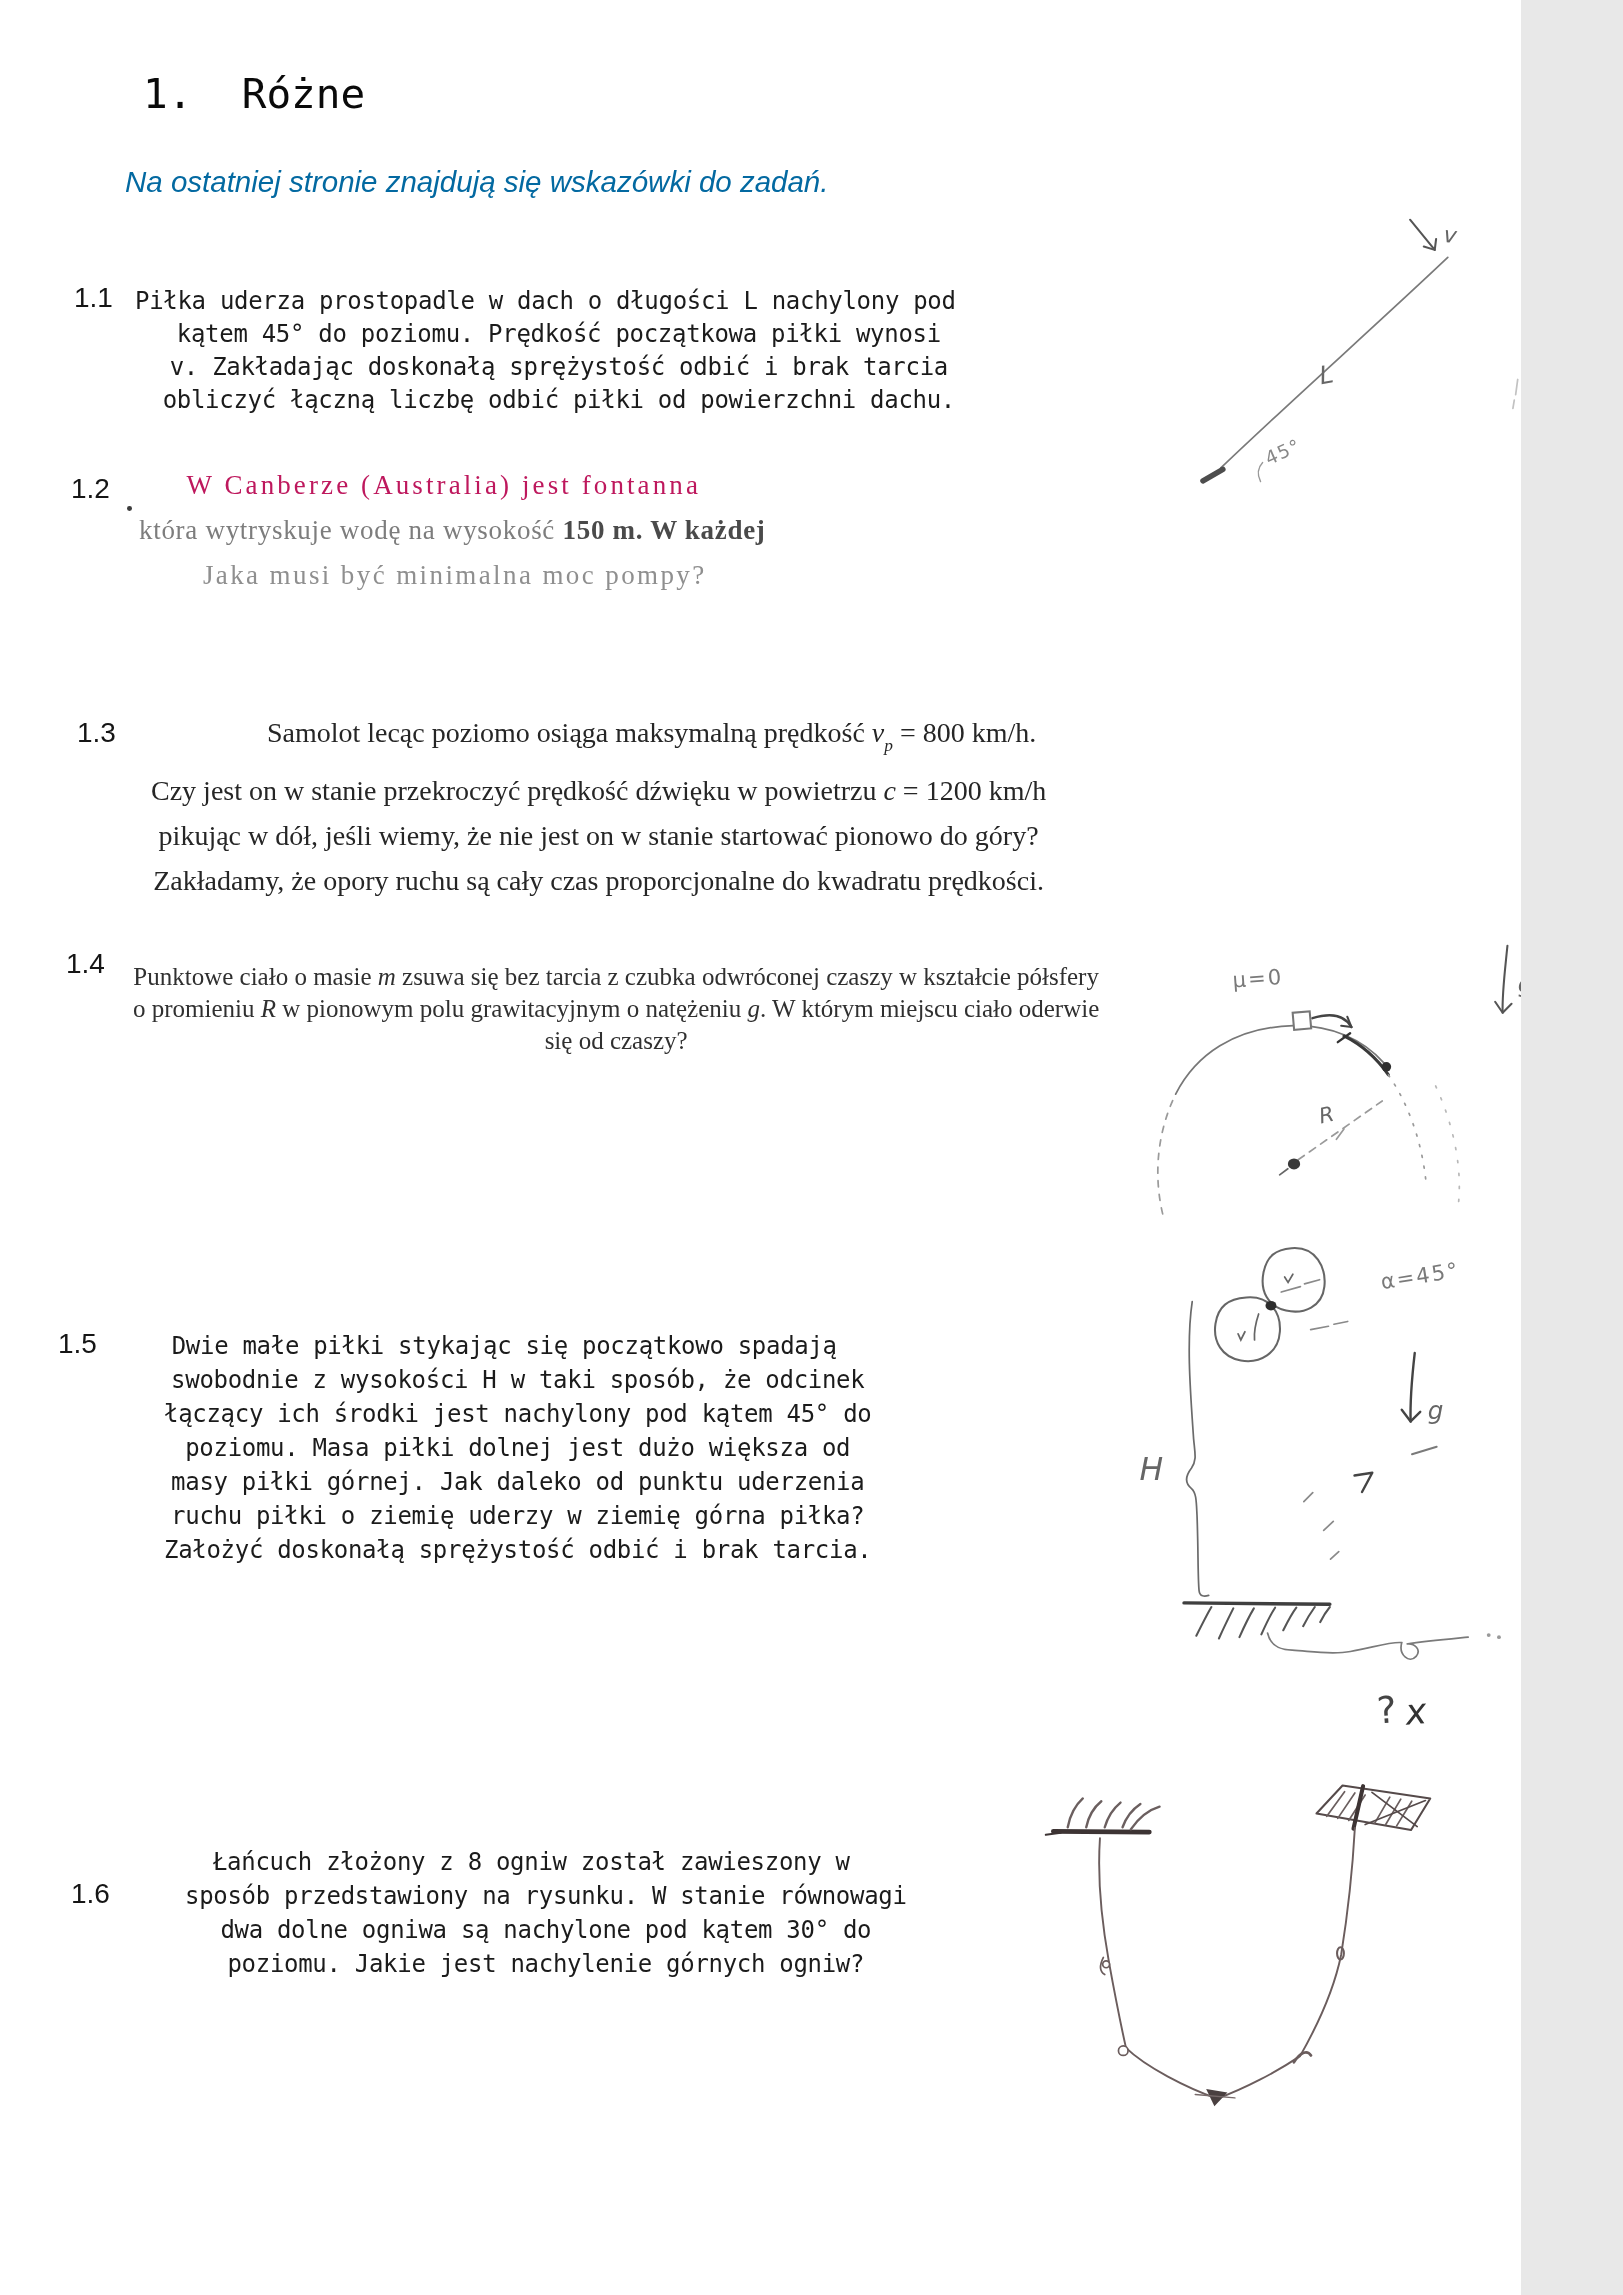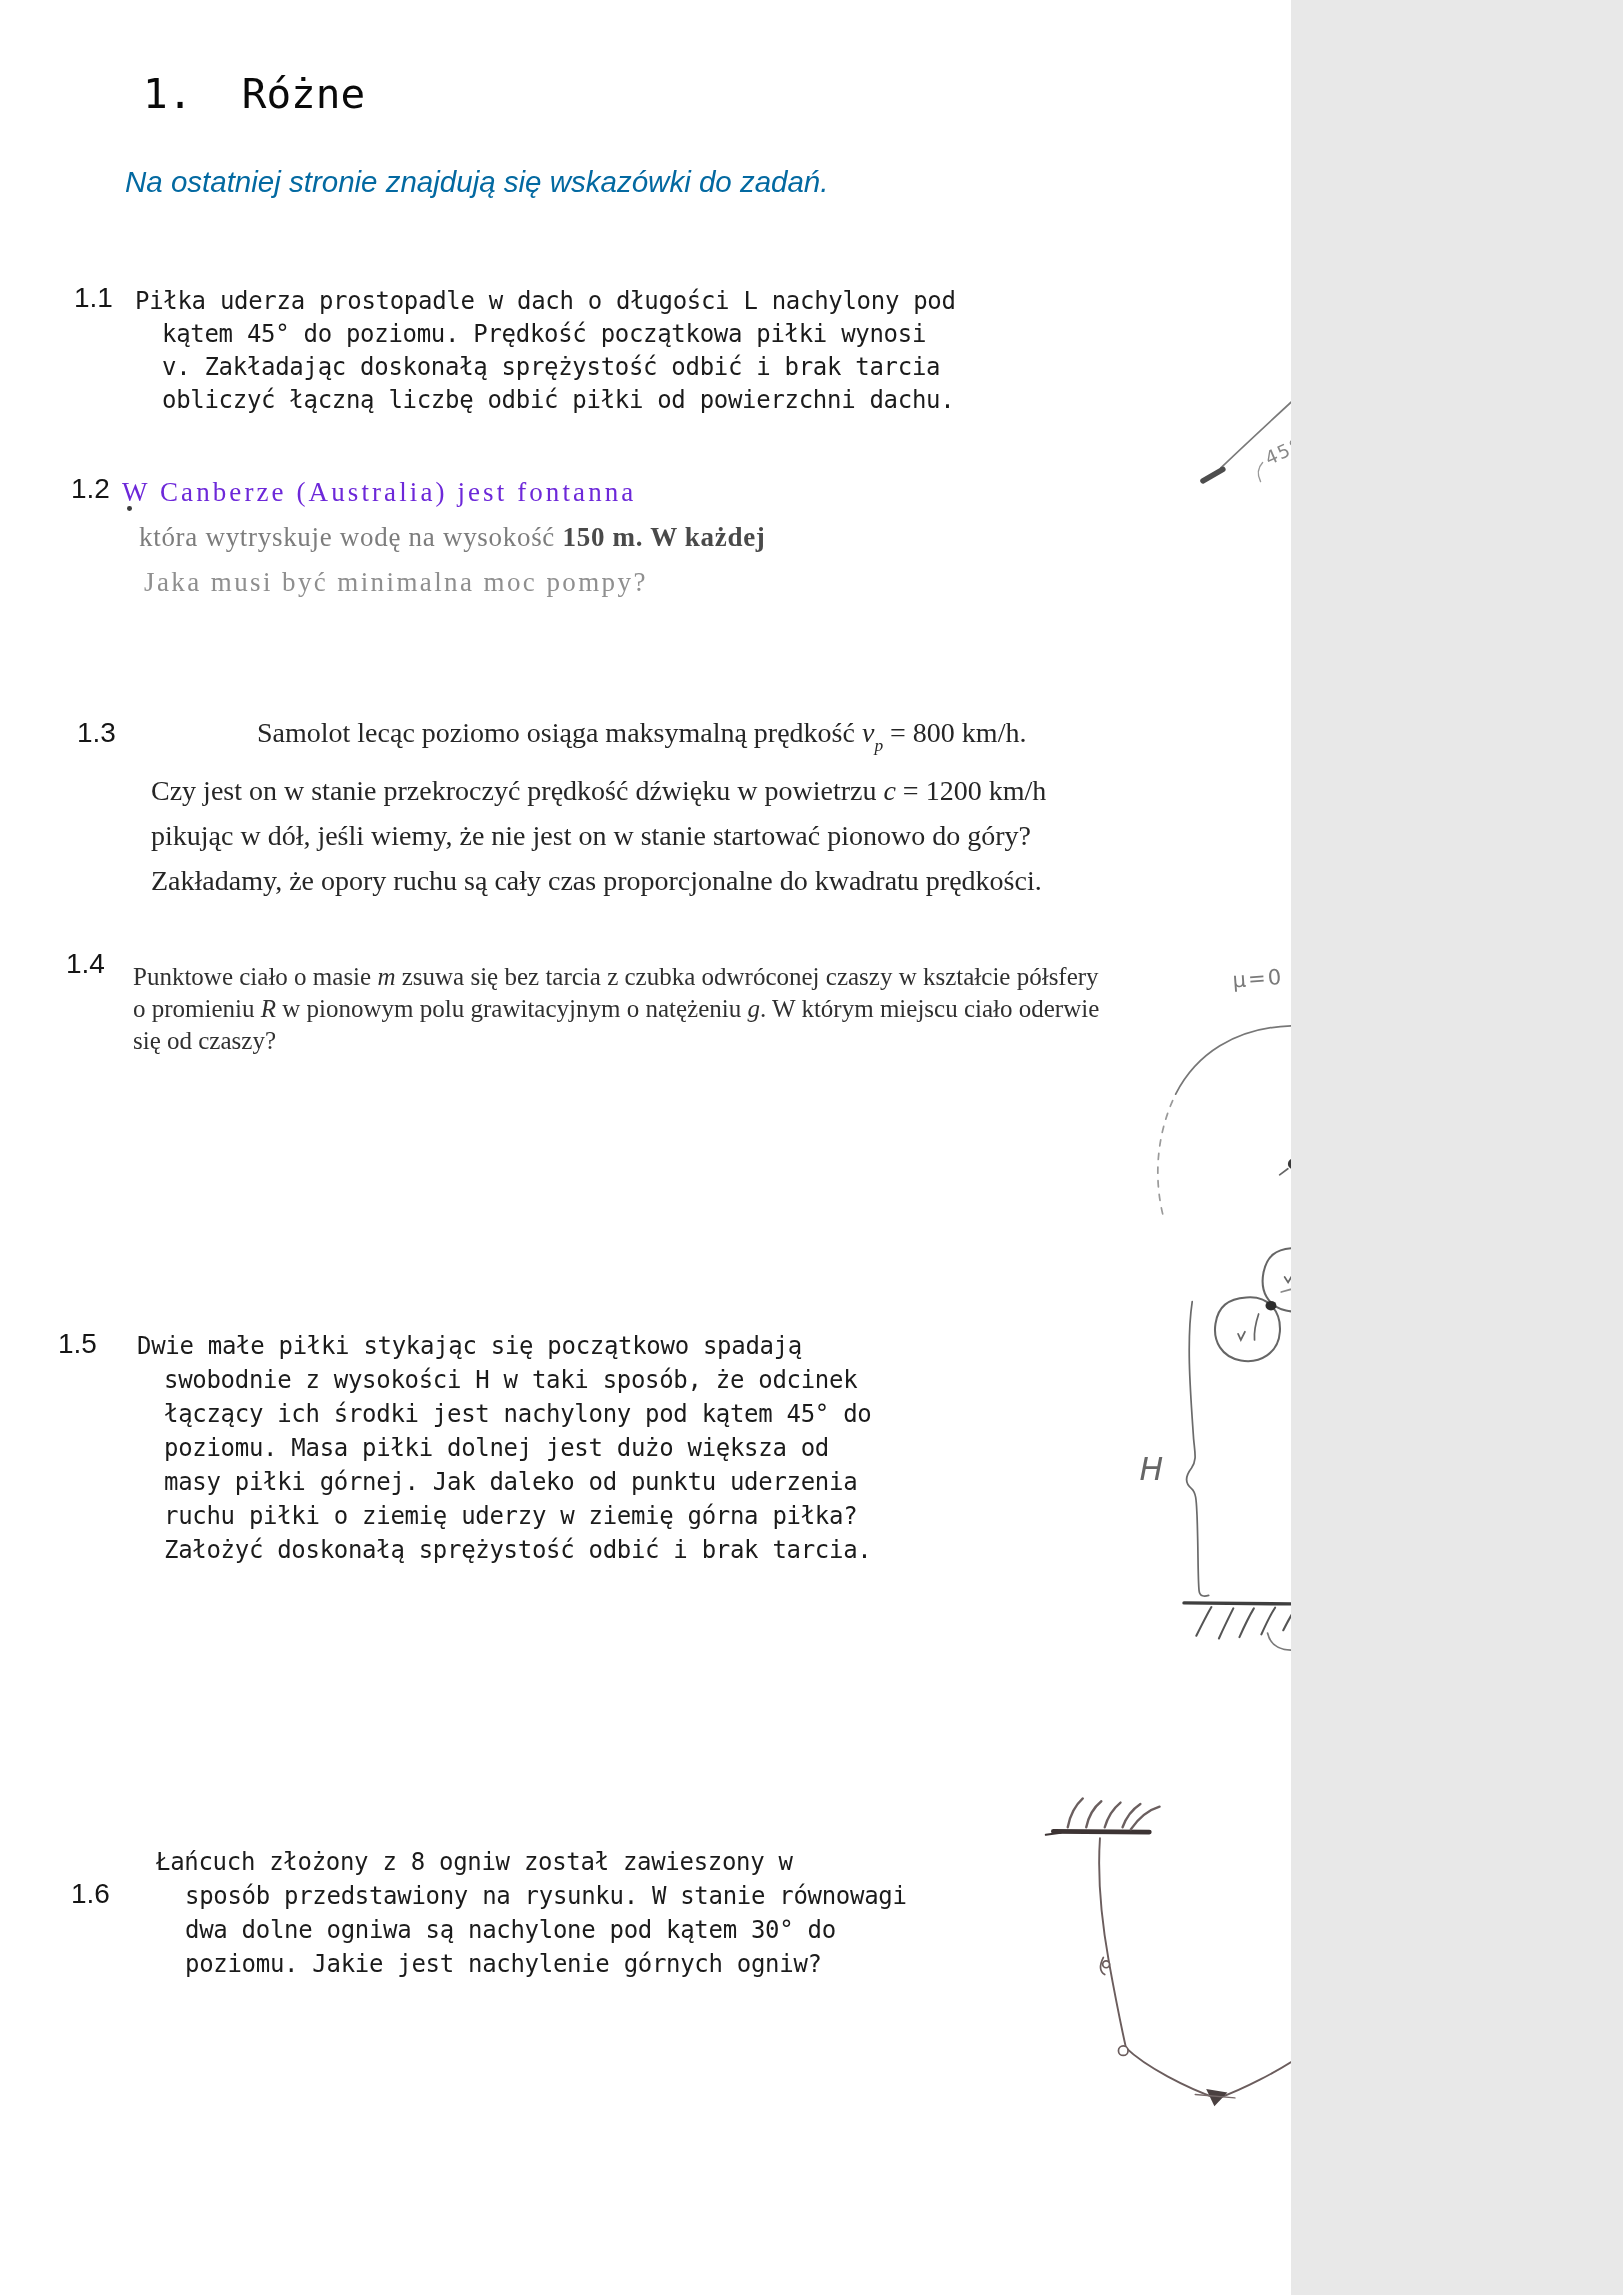--- a/index.html
+++ b/index.html
@@ -1,22 +1,23 @@
 <!DOCTYPE html>
 <html style="font-size:11px"><head>
 <meta charset="utf-8">
 <style>
   html,body{margin:0;padding:0;background:#e8e8e8;}
   .page{
     position:relative;
-    width:1291px;height:2295px;
+    width:1521px;height:2295px;
     background:#ffffff;
     overflow:hidden;
     font-family:"Liberation Sans", sans-serif;
     color:#111;
+    text-align:center;
   }
   .abs{position:absolute;}
   
   .doc-title{
     left:143px;top:63px;
     font-family:"DejaVu Sans Mono", monospace;
     font-size:41px;line-height:62px;
     color:#0a0a0a;white-space:pre;
   }
   .doc-subtitle{
@@ -39,21 +40,21 @@
   .p15 .tl, .p16 .tl{line-height:34px;}
   .mono .tl.ind{margin-left:27px;}
   .p16 .tl.ind{margin-left:29px;}
   
   .serif .tl{
     font-family:"Liberation Serif", serif;
     white-space:pre;
   }
   .p12 .tl{font-size:27px;line-height:45px;}
   .p12{filter:blur(0.3px);}
-  .p12 .l1{color:#6d28d9;letter-spacing:3.1px;margin-top:7px;}
+  .p12 .l1{color:#be185d;letter-spacing:3.1px;}
   .p12 .l2{color:#7d7d7d;letter-spacing:0.7px;margin-left:17px;}
   .p12 .l2 .dark{color:#4a4a4a;font-weight:bold;}
   .p12 .l3{color:#474747;letter-spacing:1px;margin-left:20px;}
   .p12 .l4{color:#8f8f8f;letter-spacing:2.4px;margin-left:22px;}
   .p13{filter:blur(0.2px);}
   .p13 .tl{font-size:28px;line-height:45px;color:#262626;}
   .p13 .l1{margin-left:106px;}
   .p14 .tl{font-size:25px;line-height:32px;color:#303030;}
   .mi{font-style:italic;font-family:"Liberation Serif", serif;}
   .sub{font-size:62%;vertical-align:-20%;}

